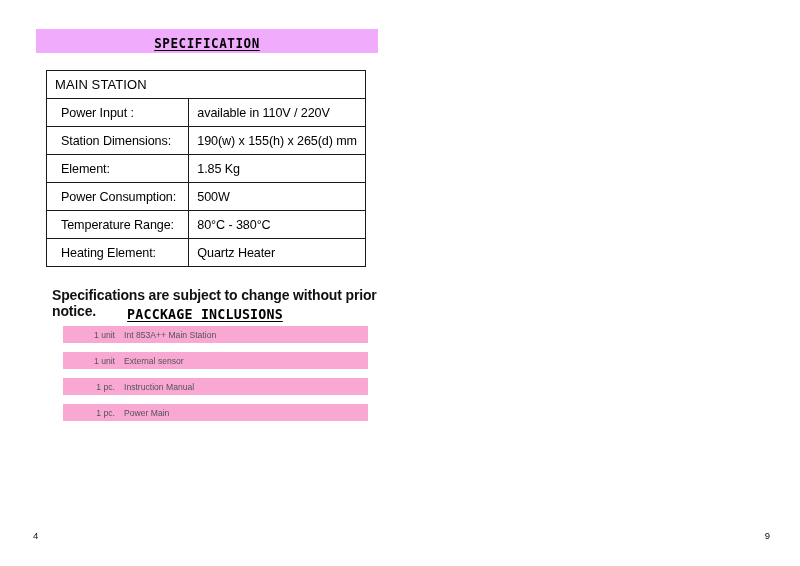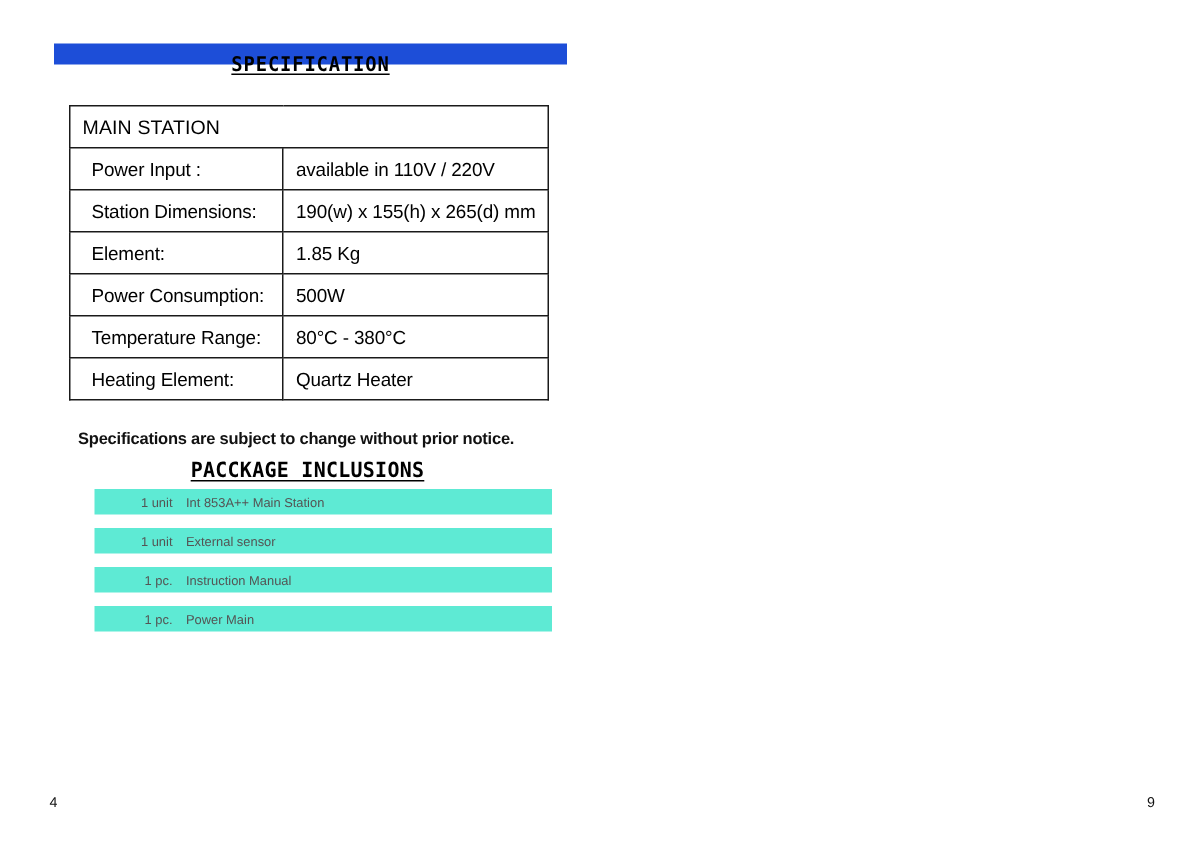--- a/index.html
+++ b/index.html
@@ -25,22 +25,22 @@
     position: absolute;
     top: 0;
     height: 566px;
   }
   .col-left  { left: 0;   width: 400px; }
   .col-right { left: 400px; width: 400px; }
 
   
   .banner {
     position: absolute;
-    height: 14px;
-    background: #1d4ed8;
+    height: 24px;
+    background: #f0abfc;
     top: 29px;
   }
   .banner-left  { left: 36px;  width: 342px; }
   .banner-title {
     position: absolute;
     left: 0; right: 0;
     top: 6px;
     text-align: center;
     font-family: "DejaVu Sans Mono", monospace;
     font-size: 13.5px;
@@ -82,21 +82,21 @@
   .spec-value {
     text-align: left;
     letter-spacing: -0.1px;
   }
 
   
   .disclaimer {
     position: absolute;
     left: 52px;
     top: 287px;
-    font-size: 11px;
+    font-size: 14px;
     font-weight: bold;
     letter-spacing: -0.15px;
     color: #111;
   }
 
   
   .pkg-title {
     position: absolute;
     left: 60px;
     top: 306px;
@@ -111,21 +111,21 @@
     transform: scaleX(0.95);
   }
   .pkg-list {
     position: absolute;
     left: 63px;
     top: 326px;
     width: 305px;
   }
   .pkg-row {
     height: 17px;
-    background: #5eead4;
+    background: #f9a8d4;
     margin-bottom: 9px;
     display: flex;
     align-items: center;
     font-size: 8.6px;
     color: #545454;
   }
   .pkg-qty {
     width: 52px;
     text-align: right;
     padding-right: 9px;

